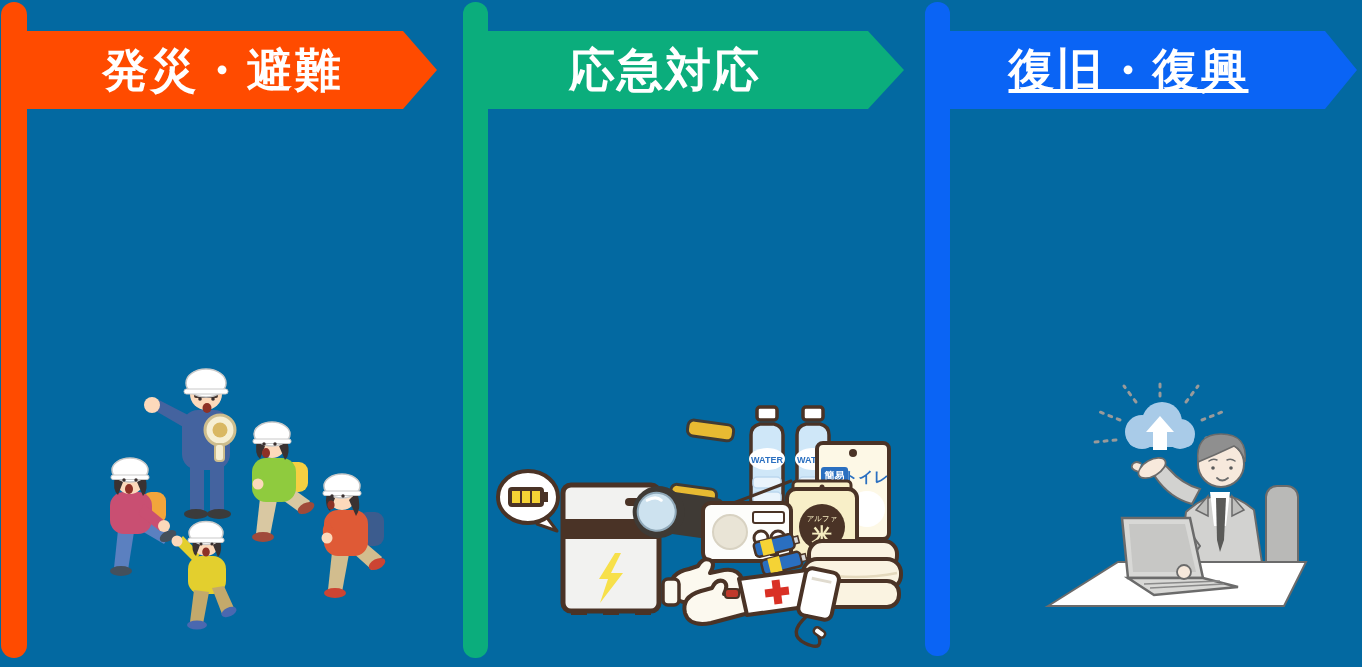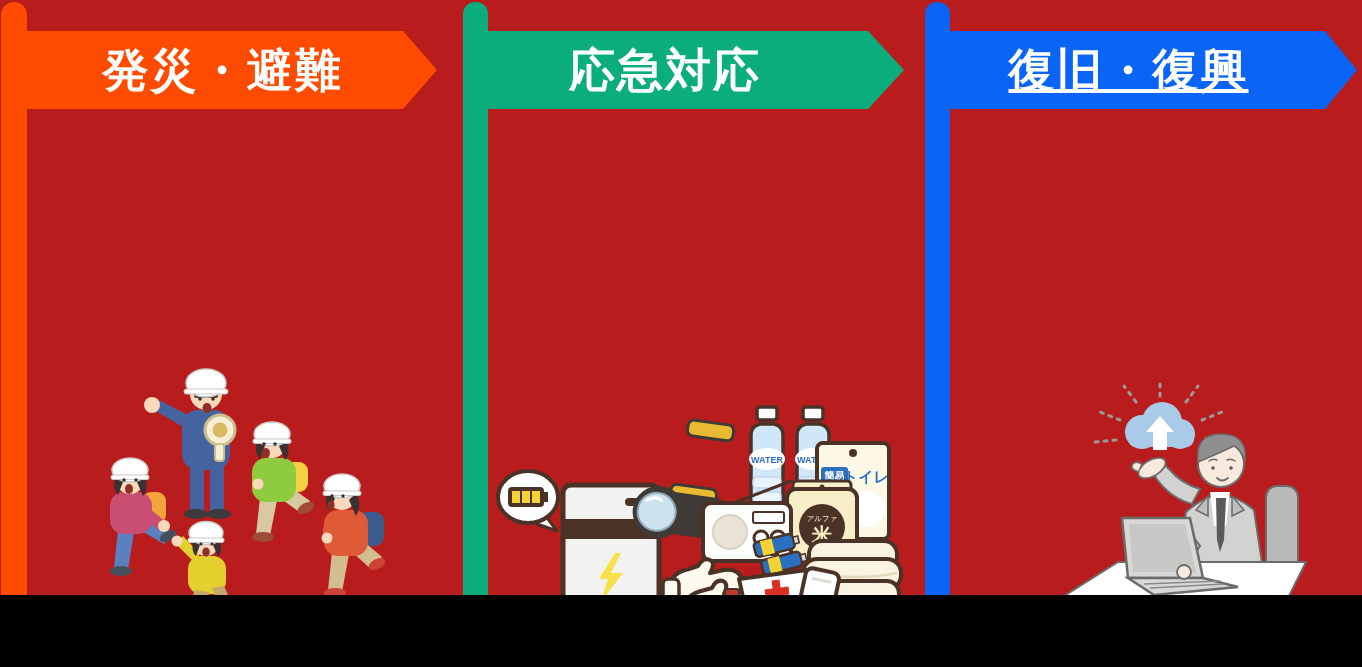--- a/index.html
+++ b/index.html
@@ -1,17 +1,17 @@
 <!DOCTYPE html>
 <html><head>
 <meta charset="utf-8">
 <style>
   html,body{margin:0;padding:0;background:#000;}
   #canvas{
-    position:relative;width:1362px;height:595px;background:#b91c1c;overflow:hidden;
+    position:relative;width:1362px;height:667px;background:#0369a1;overflow:hidden;
     font-family:"Liberation Sans", sans-serif;
   }
   .abs{position:absolute;}
   #timeline-svg{left:0;top:0;width:1362px;height:667px;}
   .phase-label{
     position:absolute;top:31px;height:78px;display:flex;align-items:center;justify-content:center;
     color:#fff;font-weight:bold;font-size:46px;letter-spacing:2px;line-height:78px;white-space:nowrap;
   }
   #phase-label-1{left:8px;width:429px;}
   #phase-label-2{left:448px;width:434px;}

